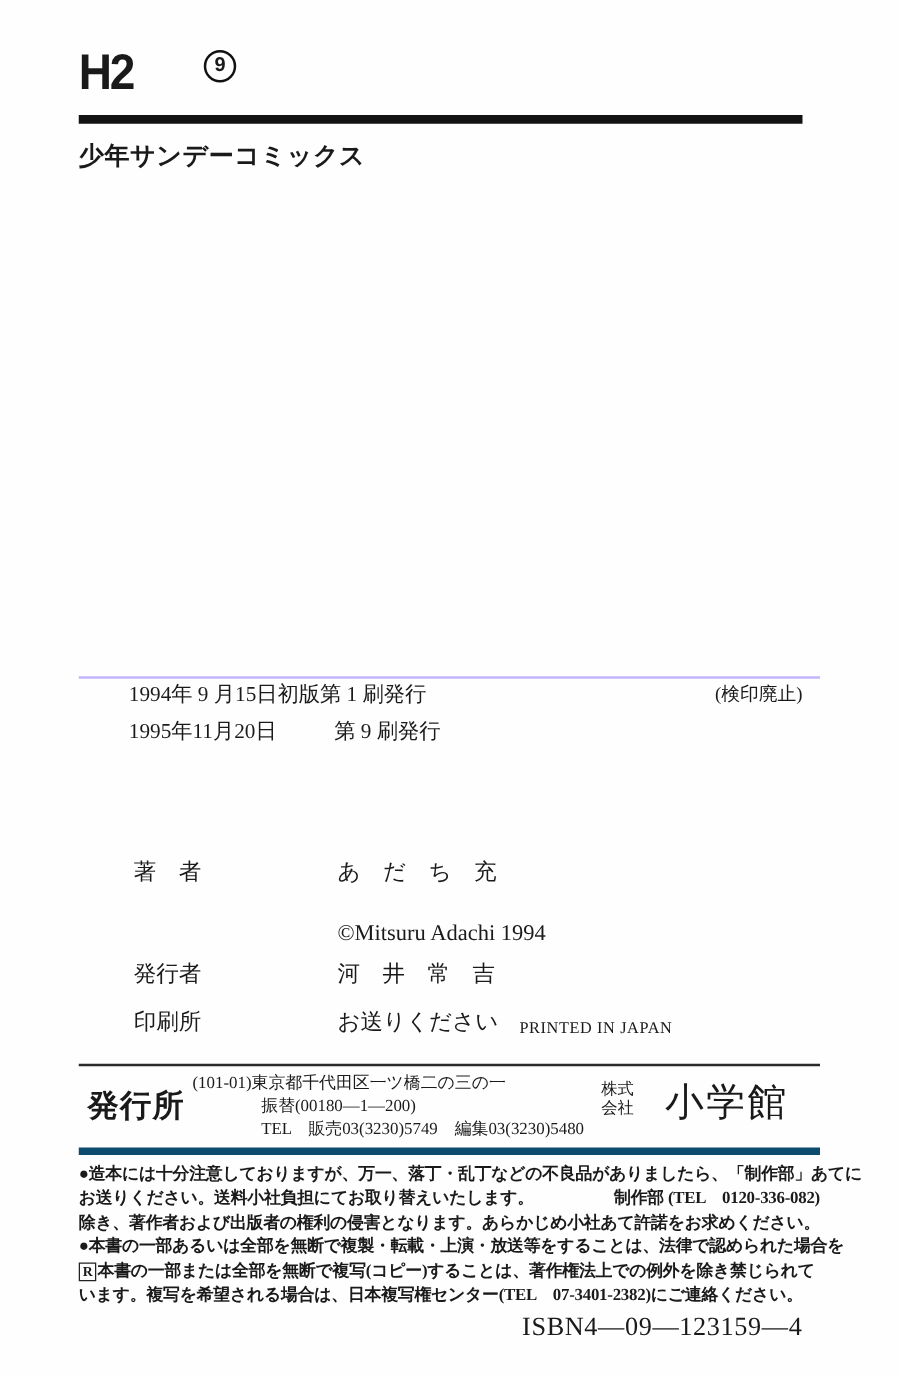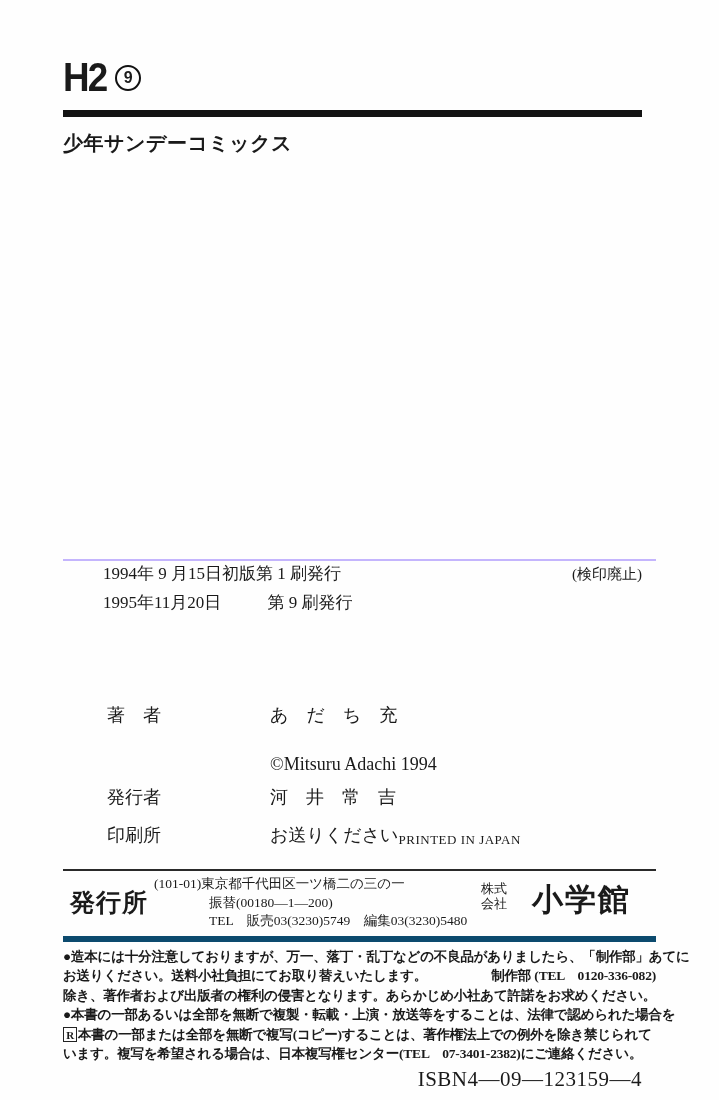--- a/index.html
+++ b/index.html
@@ -13,25 +13,26 @@
     overflow: hidden;
     box-sizing: border-box;
   }
   .content {
     margin: 0 63px;
     width: 593px;
   }
 
   
   .title-row {
-    padding-top: 56px;
+    padding-top: 38px;
     height: 42px;
     display: flex;
-    align-items: center;
-    font-family: "Liberation Sans", "DejaVu Sans", sans-serif;
+    align-items: flex-start;
+    font-family: "Liberation Sans", "DejaVu Sans", sans-serif;
+    gap: 48px;
   }
   .title-text {
     font-size: 40px;
     font-weight: 800;
     letter-spacing: -2px;
     line-height: 40px;
     transform: scaleX(0.92);
     transform-origin: left center;
   }
   .volume-circle {
@@ -89,21 +90,21 @@
 
   
   .colophon { margin-top: 87px; font-size: 18px; font-weight: 500; }
   .c-row { padding-left: 44px; line-height: 26px; }
   .c-label { display: inline-block; width: 163px; }
   .c-row.copyright { padding-left: 207px; margin-top: 23px; font-size: 18px; }
   .c-row.r3 { margin-top: 7px; }
   .c-row.r4 { margin-top: 12px; }
   .printed-in {
     display: inline-block;
-    margin-left: 0;
+    margin-left: 17px;
     font-size: 13px;
     letter-spacing: 0.5px;
     position: relative;
     top: 3px;
   }
 
   
   .publisher {
     position: relative;
     margin-top: 19px;
@@ -137,21 +138,21 @@
     line-height: 14.5px;
     font-weight: 500;
     text-align: center;
   }
   .pub-name {
     position: absolute;
     left: 469px;
     top: 8px;
     font-family: "Liberation Sans", "DejaVu Sans", sans-serif;
     font-size: 31px;
-    font-weight: 700;
+    font-weight: 400;
     letter-spacing: 2px;
   }
 
   
   .notices {
     margin-top: 5px;
     font-size: 13.5px;
     line-height: 19.5px;
     font-weight: 600;
     letter-spacing: -0.2px;

